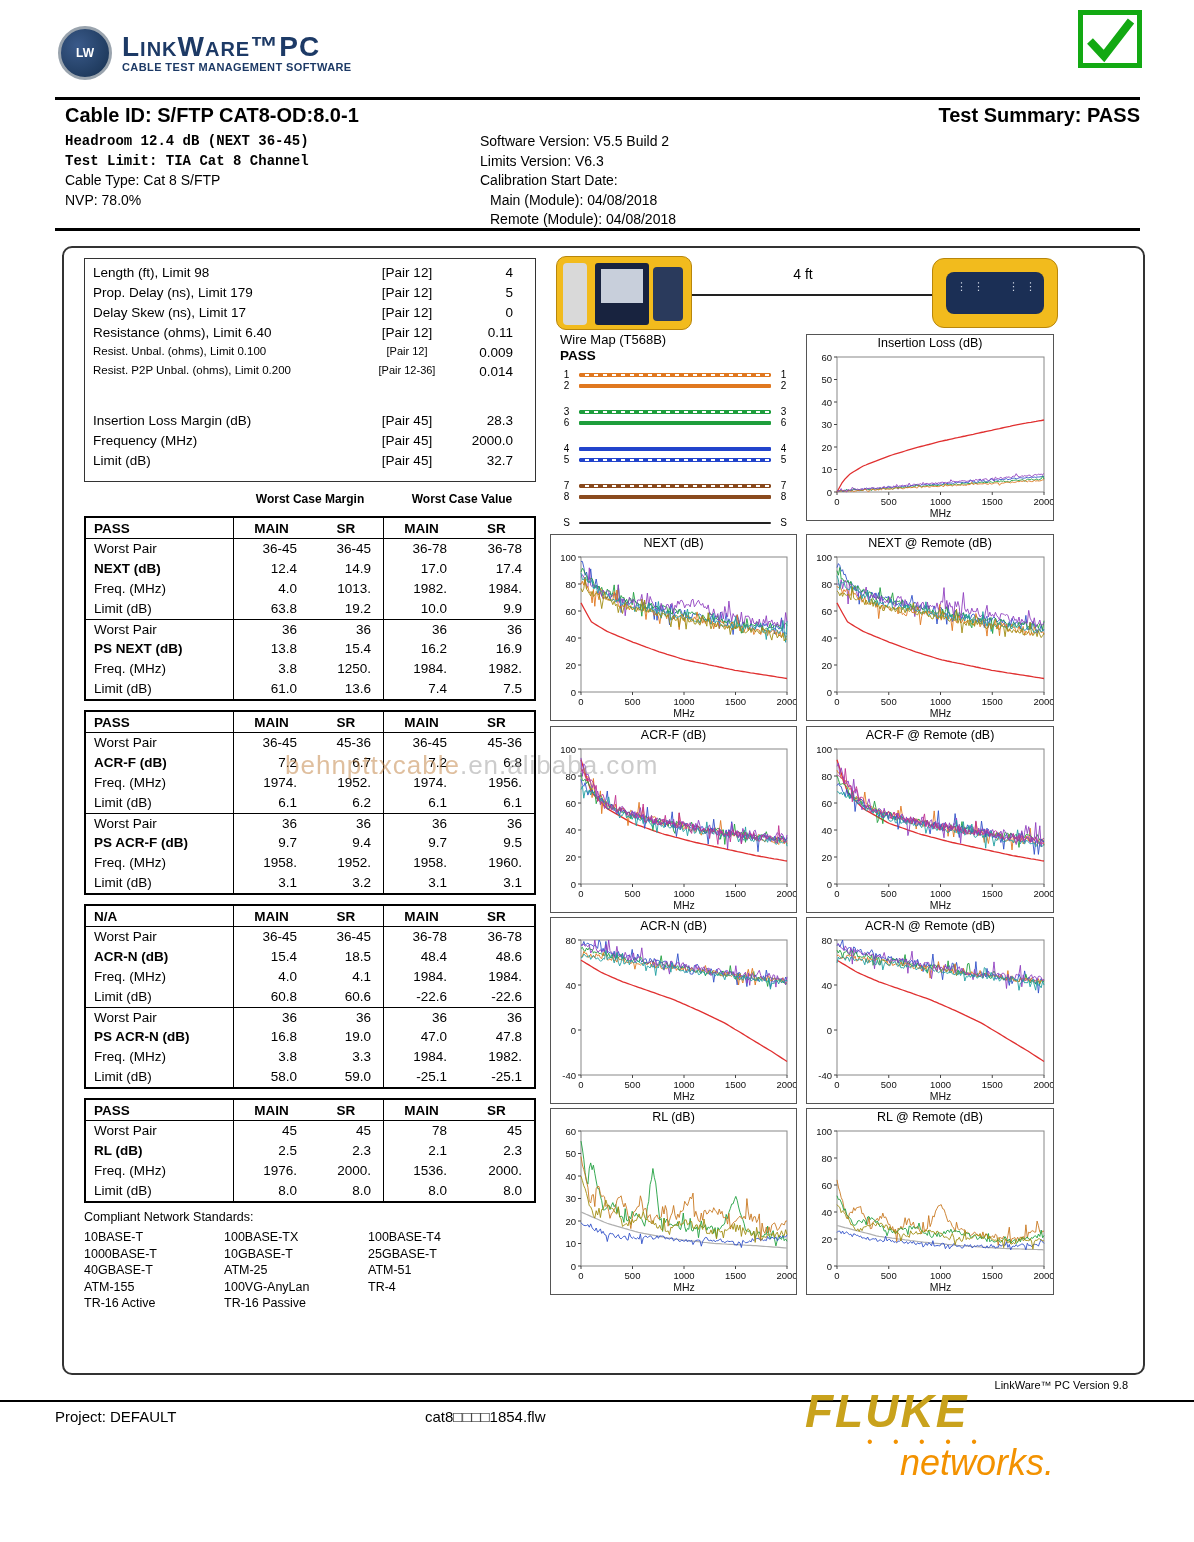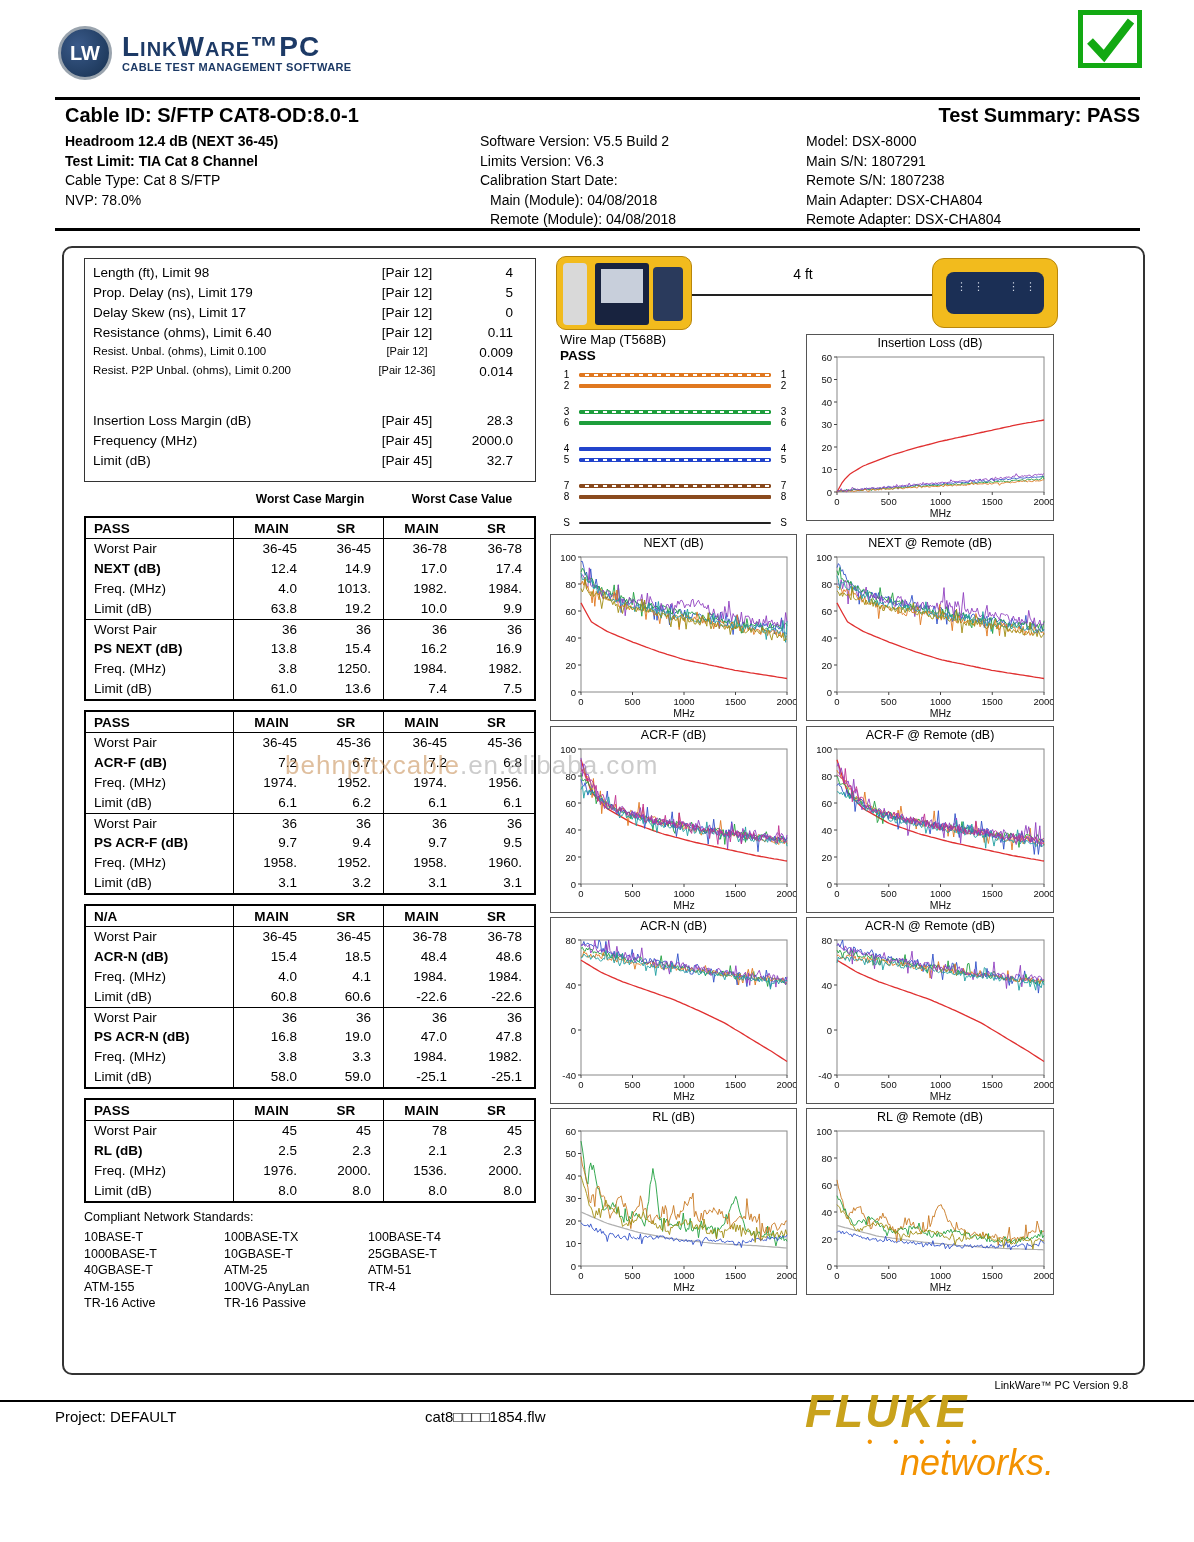--- a/index.html
+++ b/index.html
@@ -2,34 +2,34 @@
 <html><head>
 <meta charset="utf-8">
 <style>
   *{margin:0;padding:0;box-sizing:border-box;}
   html,body{background:#fff;}
   body{font-family:"Liberation Sans",sans-serif;color:#000;}
   .page{position:relative;width:1194px;height:1542px;background:#fff;overflow:hidden;}
 
   
   #logo{position:absolute;left:58px;top:26px;display:flex;align-items:center;gap:10px;}
-  .logo-circle{width:54px;height:54px;border-radius:50%;background:radial-gradient(circle at 35% 35%,#3a5a8a,#16304f);border:3px solid #9aa4ae;color:#fff;font-weight:bold;font-size:20px;display:flex;align-items:center;justify-content:center;}
+  .logo-circle{width:54px;height:54px;border-radius:50%;background:radial-gradient(circle at 35% 35%,#3a5a8a,#16304f);border:3px solid #9aa4ae;color:#fff;font-weight:bold;font-size:12px;display:flex;align-items:center;justify-content:center;}
   .lt1{font-size:28px;font-weight:bold;color:#1d3a66;font-variant:small-caps;letter-spacing:1px;line-height:28px;}
   .lt2{font-size:11px;font-weight:bold;color:#1d3a66;letter-spacing:0.4px;}
   #check{position:absolute;left:1078px;top:10px;width:64px;height:58px;border:5px solid #13a913;background:#fff;}
   #rule1{position:absolute;left:55px;top:97px;width:1085px;height:3px;background:#000;}
   #rule2{position:absolute;left:55px;top:228px;width:1085px;height:3px;background:#000;}
   #cable-id{position:absolute;left:65px;top:104px;font-size:20px;font-weight:bold;}
   #test-summary{position:absolute;right:54px;top:104px;font-size:20px;font-weight:bold;}
   .info-col{position:absolute;top:132px;}
   #info-col1{left:65px;width:410px;}
   #info-col2{left:480px;width:322px;}
   #info-col3{left:806px;width:340px;}
   .info-line{font-size:14px;line-height:19.5px;white-space:pre;}
-  .info-line.b{font-weight:bold;}
+  .info-line.b{font-weight:bold;font-family:Liberation Mono, monospace;}
   .info-line.ind{padding-left:10px;}
 
   
   #main-box{position:absolute;left:62px;top:246px;width:1083px;height:1129px;border:2px solid #333;border-radius:10px;}
 
   
   #summary-box{position:absolute;left:84px;top:258px;width:452px;height:224px;border:1.5px solid #333;padding-top:6px;}
   .sum-row{display:flex;height:20px;align-items:flex-start;font-size:13.5px;padding:0 8px;}
   .sum-row .sl{width:268px;}
   .sum-row .sp{width:92px;text-align:center;}
@@ -142,27 +142,20 @@
       <div class="info-line b">Test Limit: TIA Cat 8 Channel</div>
       <div class="info-line">Cable Type: Cat 8 S/FTP</div>
       <div class="info-line">NVP: 78.0%</div>
     </div>
   <div id="info-col2" class="info-col">
       <div class="info-line">Software Version: V5.5 Build 2</div>
       <div class="info-line">Limits Version: V6.3</div>
       <div class="info-line">Calibration Start Date:</div>
       <div class="info-line ind">Main (Module): 04/08/2018</div>
       <div class="info-line ind">Remote (Module): 04/08/2018</div>
-    </div>
-  <div id="info-col3" class="info-col">
-      <div class="info-line">Model: DSX-8000</div>
-      <div class="info-line">Main S/N: 1807291</div>
-      <div class="info-line">Remote S/N: 1807238</div>
-      <div class="info-line">Main Adapter: DSX-CHA804</div>
-      <div class="info-line">Remote Adapter: DSX-CHA804</div>
     </div>
 
   <div id="rule2" class="rule"></div>
 
   <div id="main-box"></div>
 
   <div id="summary-box">
     <div id="summary-rows">
         <div class="sum-row">
           <span class="sl">Length (ft), Limit 98</span>

